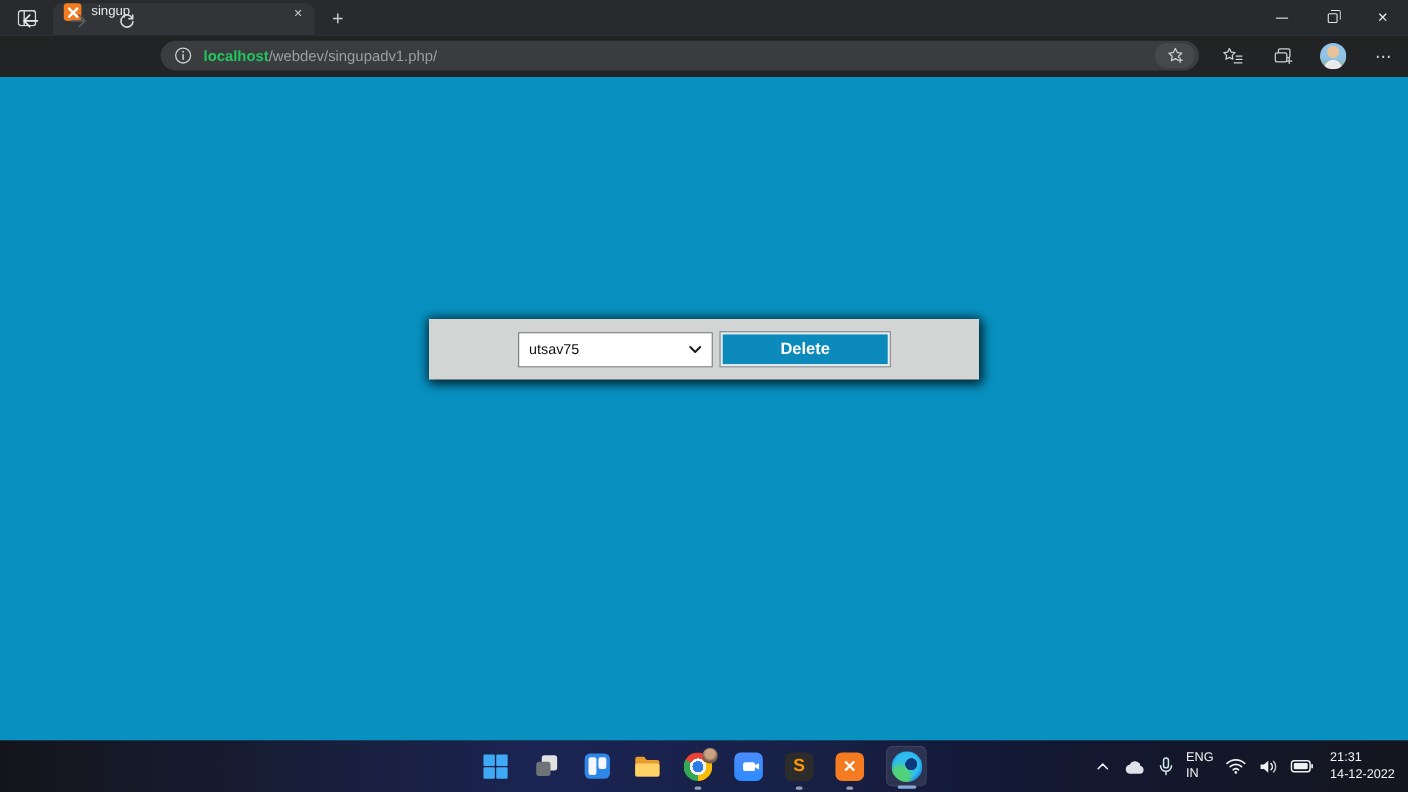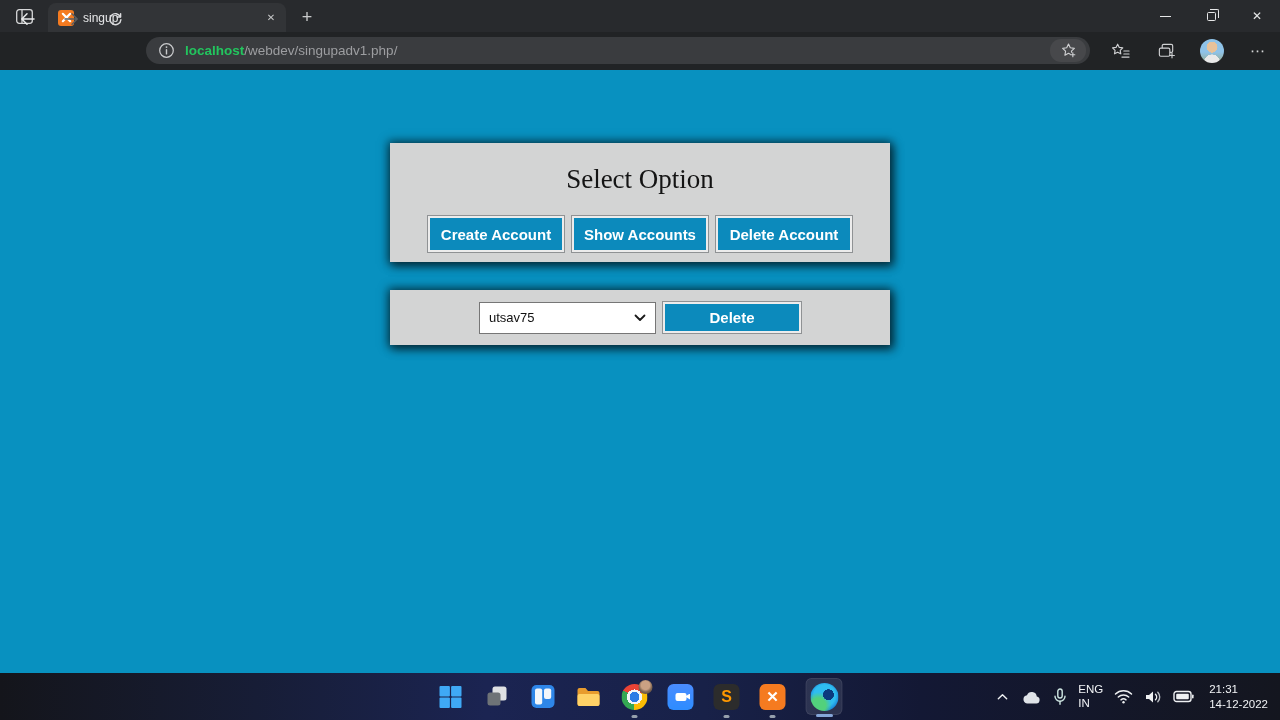--- a/index.html
+++ b/index.html
@@ -3,21 +3,21 @@
 <meta charset="utf-8">
 <style>
   * { margin:0; padding:0; box-sizing:border-box; }
   html,body { width:1280px; height:720px; overflow:hidden; }
   body { font-family:"Liberation Sans", sans-serif; position:relative; background:#0891c0; }
   svg { display:block; }
 
   
   .tabstrip { position:absolute; top:0; left:0; width:1280px; height:32px; background:#282a2d; }
   .vtabs-btn { position:absolute; left:10px; top:5px; width:28px; height:22px; display:flex; align-items:center; justify-content:center; border-radius:4px; }
-  .tab { position:absolute; left:48px; top:3px; width:238px; height:29px; background:#323437; border-radius:8px 8px 0 0; display:flex; align-items:center; padding:0 6px 0 10px; }
+  .tab { position:absolute; left:48px; top:3px; width:238px; height:29px; background:#323437; border-radius:8px 8px 0 0; display:flex; align-items:flex-start; padding:0 6px 0 10px; }
   .favicon { width:16px; height:16px; border-radius:3px; background:#f57b20; color:#fff; font-size:10px; font-weight:bold; display:flex; align-items:center; justify-content:center; line-height:1; }
   .tab-title { margin-left:9px; color:#e6e7e8; font-size:12px; flex:1; white-space:nowrap; overflow:hidden; }
   .tab-close { width:18px; height:18px; border-radius:4px; color:#c7c8c9; font-size:10px; display:flex; align-items:center; justify-content:center; }
   .newtab-btn { position:absolute; left:294px; top:6px; width:26px; height:22px; color:#c9cacb; font-size:18px; font-weight:300; display:flex; align-items:center; justify-content:center; }
   .win-controls { position:absolute; right:0; top:0; height:32px; display:flex; }
   .wc { width:46px; height:32px; display:flex; align-items:center; justify-content:center; color:#e6e7e8; font-size:12px; }
   .min-glyph { width:11px; height:0; border-top:1.4px solid #e6e7e8; display:block; }
   .restore-glyph { width:9px; height:9px; border:1.1px solid #e6e7e8; border-radius:1.5px; position:relative; background:#282a2d; }
   .restore-glyph::before { content:""; position:absolute; top:-3.4px; left:2.4px; width:8px; height:8px; border-top:1.1px solid #e6e7e8; border-right:1.1px solid #e6e7e8; border-radius:0 2px 0 0; }
 
@@ -40,21 +40,21 @@
   .page { position:absolute; top:70px; left:0; width:1280px; height:603px; background:#0891c0; }
   .panel { position:absolute; left:390px; width:500px; background:#d3d4d4;
            box-shadow:0 0 9px 2px rgba(0,0,0,0.55), 3px 4px 9px 1px rgba(0,0,0,0.45); }
   .panel-select { top:73px; height:119px; padding-top:21px; }
   .panel-delete { top:220px; height:55px; display:flex; align-items:center; justify-content:center; gap:7px; }
   .panel-title { text-align:center; font-family:"Liberation Serif", serif; font-size:27px; font-weight:400; color:#141414; height:31px; line-height:31px; }
   .btn-row { display:flex; justify-content:center; gap:8px; margin-top:21px; }
   .blue-btn { background:#0c8abc; color:#ffffff; font-family:"Liberation Sans", sans-serif; font-weight:bold; font-size:15px;
               border:2px solid #ececec; outline:1px solid #8f9294; display:flex; align-items:center; justify-content:center; cursor:pointer; }
   .opt-btn { width:136px; height:36px; }
-  .delete-btn { width:138px; height:31px; }
+  .delete-btn { width:154px; height:31px; }
   .account-select { width:177px; height:28px; background:#ffffff; border:1px solid #767676; display:flex; align-items:center; justify-content:space-between; padding:15px 9px; font-size:13px; color:#101010; cursor:pointer; }
 
   
   .taskbar { position:absolute; bottom:0; left:0; width:1280px; height:47px;
     background:linear-gradient(90deg,#14151b 0%, #171d36 20%, #1b2452 38%, #182148 55%, #131834 72%, #14161f 100%); }
   .tb-center { position:absolute; left:50%; top:0; height:47px; transform:translateX(-50%); display:flex; align-items:center; gap:20px; }
   .tb-ic { position:relative; width:26px; height:26px; display:flex; align-items:center; justify-content:center; }
   .running::after { content:""; position:absolute; left:50%; bottom:-8px; transform:translateX(-50%); width:6px; height:3px; border-radius:2px; background:#96a0ac; }
   .edge-box { position:relative; width:37px; height:37px; border-radius:6px; background:rgba(255,255,255,0.10); border:1px solid rgba(255,255,255,0.08); display:flex; align-items:center; justify-content:center; }
   .edge-box::after { content:""; position:absolute; left:50%; bottom:-3px; transform:translateX(-50%); width:17px; height:3px; border-radius:2px; background:#85a6d8; }
@@ -162,28 +162,20 @@
         <rect x="5.5" y="2" width="11" height="8.5" rx="1.5" fill="none" stroke="#d0d1d3" stroke-width="1.2"></rect>
         <rect x="2.5" y="6" width="11" height="8.5" rx="1.5" fill="#212325" stroke="#d0d1d3" stroke-width="1.2"></rect>
         <path d="M15.8 11.2 v5 M13.3 13.7 h5" stroke="#d0d1d3" stroke-width="1.2" stroke-linecap="round"></path>
       </svg>
   </span>
   <span class="avatar"></span>
   <span class="tb-btn more-btn">⋯</span>
 </div>
 
 <div class="page">
-  <div class="panel panel-select">
-    <div class="panel-title">Select Option</div>
-    <div class="btn-row">
-      <button class="blue-btn opt-btn">Create Account</button>
-      <button class="blue-btn opt-btn">Show Accounts</button>
-      <button class="blue-btn opt-btn">Delete Account</button>
-    </div>
-  </div>
   <div class="panel panel-delete">
     <div class="account-select">
       <span>utsav75</span>
       <span>
         <svg width="12" height="8" viewBox="0 0 12 8">
             <path d="M1.5 1.5 L6 6 L10.5 1.5" fill="none" stroke="#1a1a1a" stroke-width="1.8" stroke-linecap="round" stroke-linejoin="round"></path>
           </svg>
       </span>
     </div>
     <button class="blue-btn delete-btn">Delete</button>

